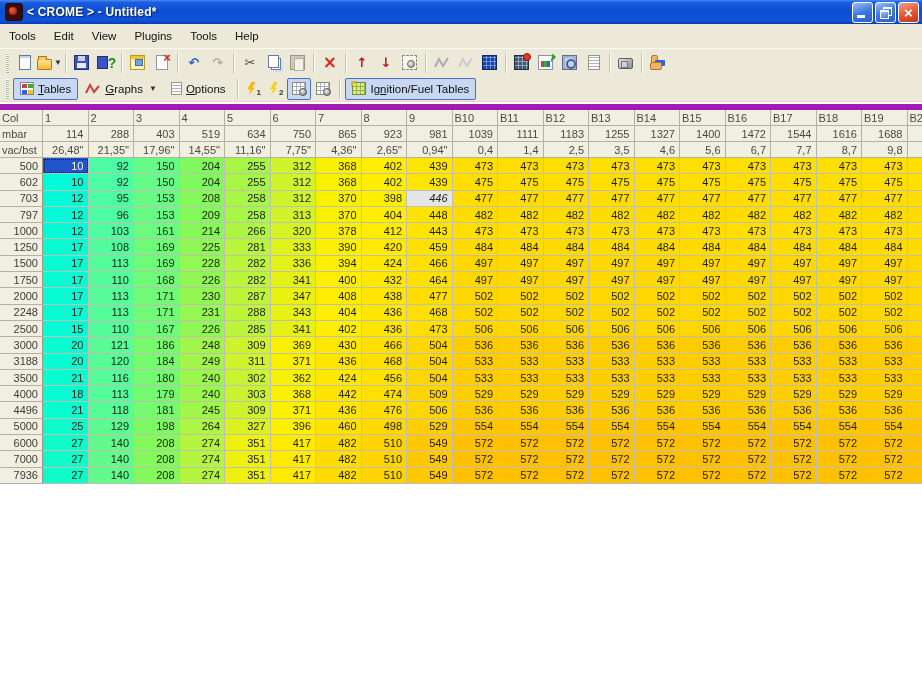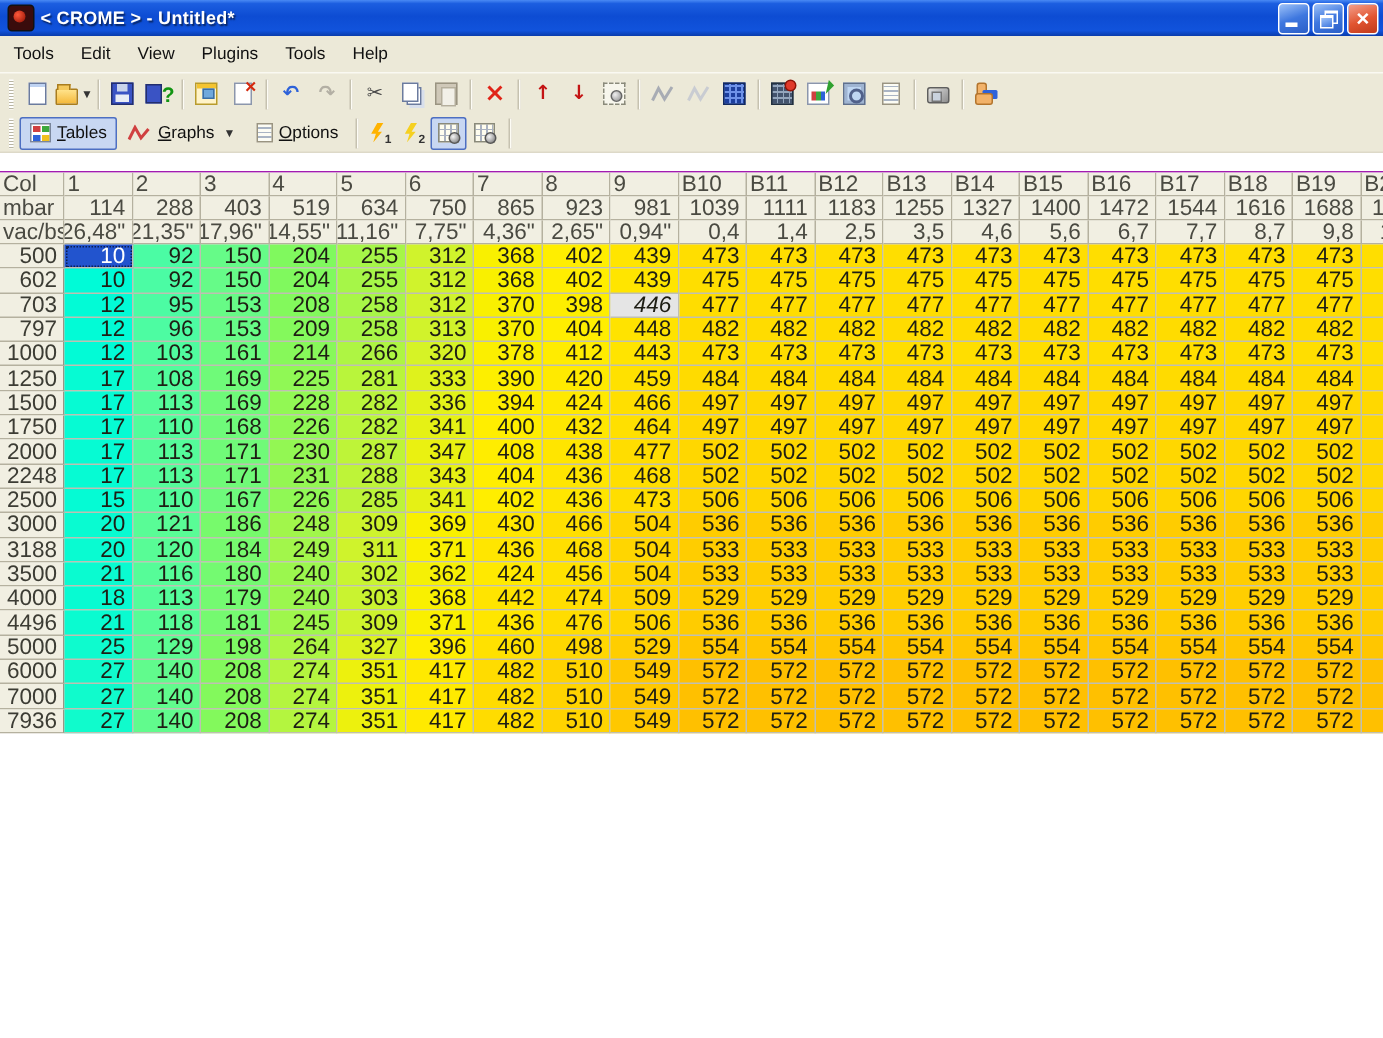--- a/index.html
+++ b/index.html
@@ -94,21 +94,21 @@
   .mini.ign::after{content:"";position:absolute;left:-2px;top:-2px;width:0;height:0;border-right:6px solid transparent;border-top:6px solid #E0B030}
   .mini.inj{width:13px;height:13px;border:2px solid #7A8BAA;border-radius:50%;border-left-color:transparent}
   .mini.inj::after{content:"";position:absolute;left:-4px;top:4px;width:0;height:0;border-top:3px solid transparent;border-bottom:3px solid transparent;border-right:5px solid #7A8BAA}
   .flash{width:9px;height:13px;display:inline-block;background:#FFB300;clip-path:polygon(55% 0,100% 0,60% 45%,90% 45%,25% 100%,45% 55%,10% 55%)}
   .flash.f2{background:#F5D020}
   .badge{font-size:8px;font-weight:bold;color:#333;align-self:flex-end;margin-left:-3px;margin-bottom:2px}
   .vsep{width:1px;height:20px;background:#C6C2B0;border-right:1px solid #FDFCF5;margin:0 4px}
   svg.zig{display:block}
 
   
-  .tablewrap{width:922px;overflow:hidden;border-top:1px solid #a21caf;margin-top:12px;font-size:15px;cursor:default}
+  .tablewrap{width:922px;overflow:hidden;border-top:6px solid #a21caf;margin-top:2px;font-size:11px;cursor:default}
   .trow{display:flex;width:954px}
   .cell{box-sizing:border-box;border-right:1px solid #BFBFB2;border-bottom:1px solid #BFBFB2;
         padding:0 4px 0 2px;display:flex;align-items:center;overflow:hidden;white-space:nowrap}
   .c-lbl{width:43px;flex:0 0 43px}
   .c-d{width:45.5px;flex:0 0 45.5px}
   .hcell{background:#F1EFE2;color:#4A4A42;border-right:1px solid #B5B19F;border-bottom:1px solid #B5B19F}
   .left{justify-content:flex-start}
   .right{justify-content:flex-end}
   .dcell{justify-content:flex-end;color:#1E1E14}
   .rowlbl{background:#F1EFE2;color:#3C3C34;justify-content:flex-end;border-right:1px solid #9A9685;border-bottom:1px solid #B5B19F}
@@ -266,20 +266,24 @@
     </span>
     <span class="vbtn pressed" style="padding:0 4px">
       <span class="mini grid"></span>
     </span>
     <span class="vbtn" style="padding:0 4px">
       <span class="mini grid"></span>
     </span>
 
     <span class="vsep"></span>
 
+    <span class="vbtn pressed">
+      <span class="mini ign"></span>
+      <span><span>I</span><span class="u">gn</span><span>ition/Fuel Tables</span></span>
+    </span>
 
   </div>
 
   <div class="tablewrap">
       <div class="trow">
         <div class="cell hcell c-lbl left h16">Col</div>
         <div class="cell hcell c-d left h16">1</div>
         <div class="cell hcell c-d left h16">2</div>
         <div class="cell hcell c-d left h16">3</div>
         <div class="cell hcell c-d left h16">4</div>

